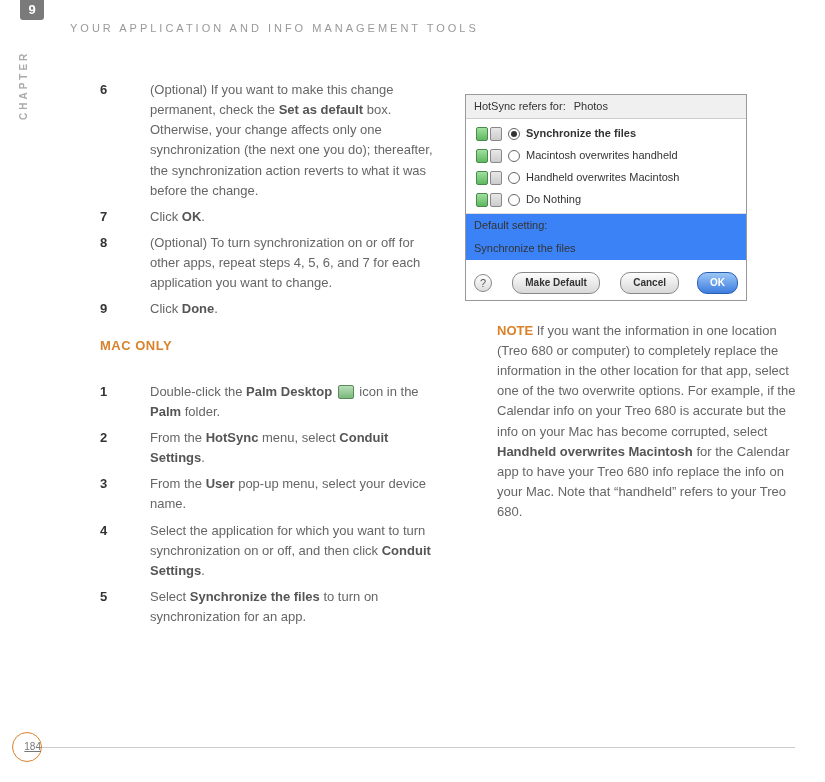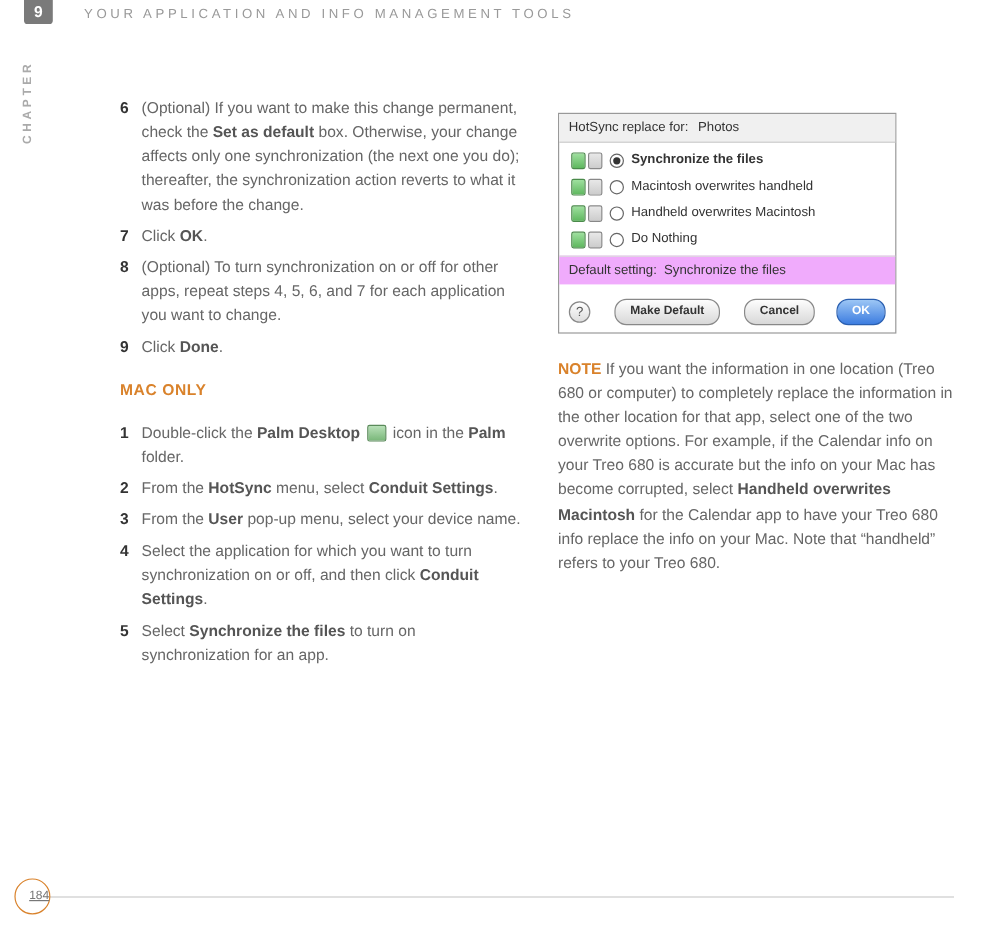--- a/index.html
+++ b/index.html
@@ -35,21 +35,21 @@
     transform: rotate(-90deg);
     transform-origin: left top;
     color: #aaa;
     font-size: 10px;
     letter-spacing: 3px;
     font-weight: bold;
   }
   .header-title {
     position: absolute;
     left: 70px;
-    top: 6px;
+    top: 22px;
     color: #999;
     font-size: 11px;
     letter-spacing: 3px;
   }
   .content {
     position: absolute;
     left: 100px;
     top: 80px;
     width: 700px;
     display: flex;
@@ -65,31 +65,32 @@
   }
   .step-num {
     font-weight: bold;
     color: #333;
     width: 18px;
     flex-shrink: 0;
   }
   .step-text {
     flex: 1;
     color: #666;
+    margin-left: 32px;
   }
   .step-text b {
     color: #555;
     font-weight: bold;
   }
   .mac-only {
     color: #d9822b;
     font-weight: bold;
     font-size: 13px;
     margin-top: 16px;
-    margin-bottom: 15px;
+    margin-bottom: 26px;
     letter-spacing: 0.5px;
   }
   .note-label {
     color: #d9822b;
     font-weight: bold;
   }
   .dialog {
     border: 1px solid #999;
     font-family: 'Lucida Grande', Arial, sans-serif;
     font-size: 11px;
@@ -142,26 +143,27 @@
     content: "";
     position: absolute;
     width: 6px;
     height: 6px;
     background: #333;
     border-radius: 50%;
     top: 2px;
     left: 2px;
   }
   .default-row {
-    background: #f0abfc;
+    background: #3b82f6;
     padding: 3px 8px;
     margin: 4px -10px 0 -10px;
     border-top: 1px solid #ddd;
     display: flex;
     gap: 6px;
+    flex-direction: column;
   }
   .dialog-buttons {
     padding: 6px 8px;
     display: flex;
     align-items: center;
     justify-content: space-between;
   }
   .btn-group {
     display: flex;
     gap: 18px;
@@ -273,21 +275,21 @@
           <div class="step-num">5</div>
           <div class="step-text">Select <b>Synchronize the files</b> to turn on synchronization for an app.</div>
         </div>
       </div>
   </div>
 
   <div class="col">
 
     <div class="dialog">
       <div class="dialog-header">
-        <span>HotSync replace for:</span>
+        <span>HotSync refers for:</span>
         <span>Photos</span>
       </div>
       <div class="dialog-body" id="dialog-opts">
         <div class="opt-row">
             <span class="mini-icon">
               <span class="mi-block grn"></span>
               <span class="mi-block"></span>
             </span>
             <span class="radio sel"></span>
             <span style="font-weight: bold;">Synchronize the files</span>

